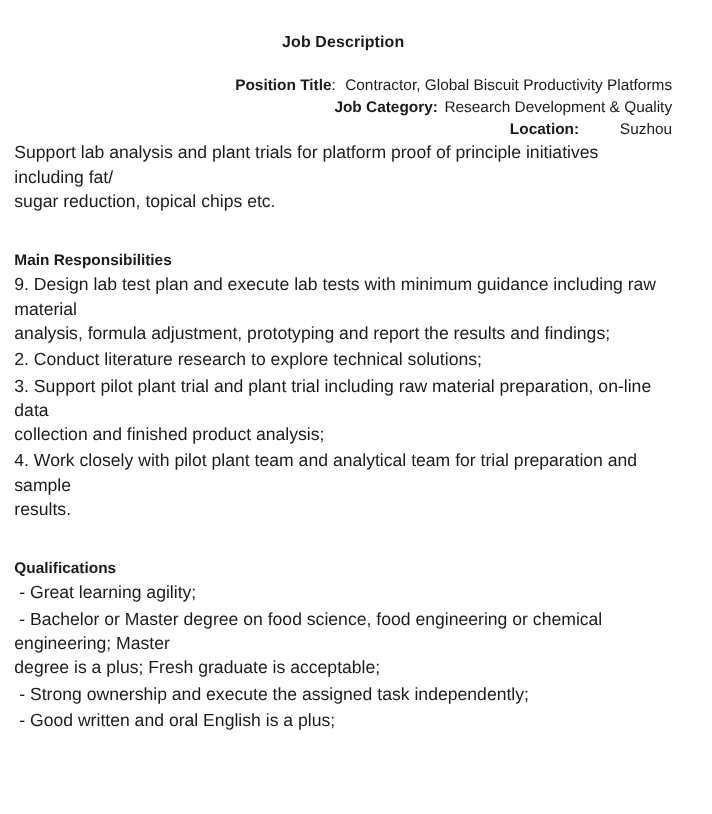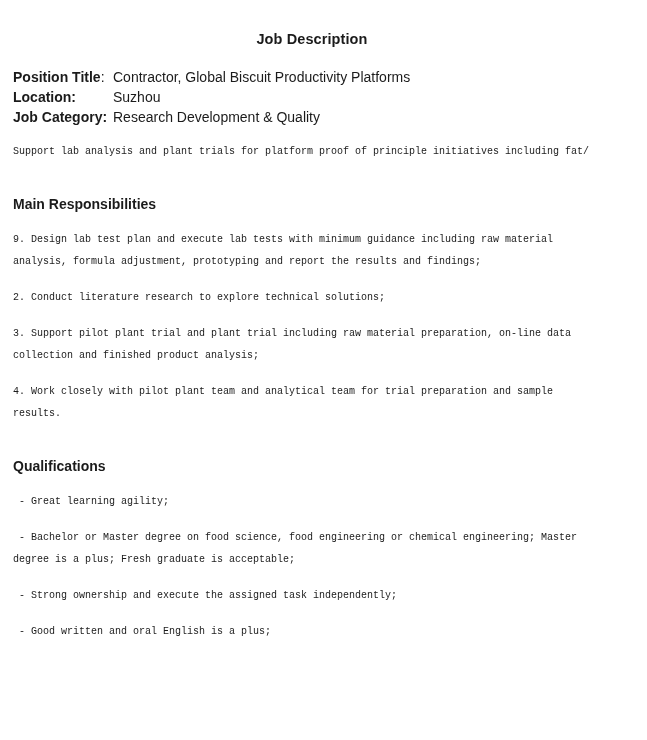--- a/index.html
+++ b/index.html
@@ -23,69 +23,70 @@
     line-height: 22px;
     text-align: center;
     margin-top: 5px;
     letter-spacing: 0.1px;
   }
   .doc-meta { margin-top: 17px; }
   .meta-row {
     display: flex;
     line-height: 20px;
     font-size: 14px;
+    justify-content: flex-end;
   }
   .meta-label {
     flex: 0 0 100px;
     white-space: nowrap;
   }
   .meta-label .lbl { font-weight: bold; }
   .meta-value { white-space: pre-wrap; }
   .sec-heading {
     font-size: 14px;
     font-weight: bold;
     line-height: 22px;
     margin-top: 30px;
   }
   .para {
-    font-size: 10px;
+    font-size: 16px;
     line-height: 22px;
-    margin-top: 14px;
-    font-family: Liberation Mono, monospace;
+    margin-top: 2px;
   }
   .para .line {
     display: block;
     white-space: pre-wrap;
   }
 </style>
 </head>
 <body>
 
 <div class="page">
 
   <h1 class="doc-title">Job Description</h1>
 
   <div class="doc-meta">
     <div class="meta-row">
       <span class="meta-label"><span class="lbl">Position Title</span><span class="colon">:</span></span>
       <span class="meta-value">Contractor, Global Biscuit Productivity Platforms</span>
     </div>
     <div class="meta-row">
+      <span class="meta-label"><span class="lbl">Job Category:</span><span class="colon"></span></span>
+      <span class="meta-value">Research Development &amp; Quality</span>
+    </div>
+    <div class="meta-row">
       <span class="meta-label"><span class="lbl">Location:</span><span class="colon"></span></span>
       <span class="meta-value">Suzhou</span>
-    </div>
-    <div class="meta-row">
-      <span class="meta-label"><span class="lbl">Job Category:</span><span class="colon"></span></span>
-      <span class="meta-value">Research Development &amp; Quality</span>
     </div>
   </div>
 
   <div>
     <p class="para">
       <span class="line">Support lab analysis and plant trials for platform proof of principle initiatives including fat/</span>
+      <span class="line">sugar reduction, topical chips etc.</span>
     </p>
   </div>
 
   <div>
     <h2 class="sec-heading">Main Responsibilities</h2>
     <p class="para">
       <span class="line">9. Design lab test plan and execute lab tests with minimum guidance including raw material</span>
       <span class="line">analysis, formula adjustment, prototyping and report the results and findings;</span>
     </p>
     <p class="para">

